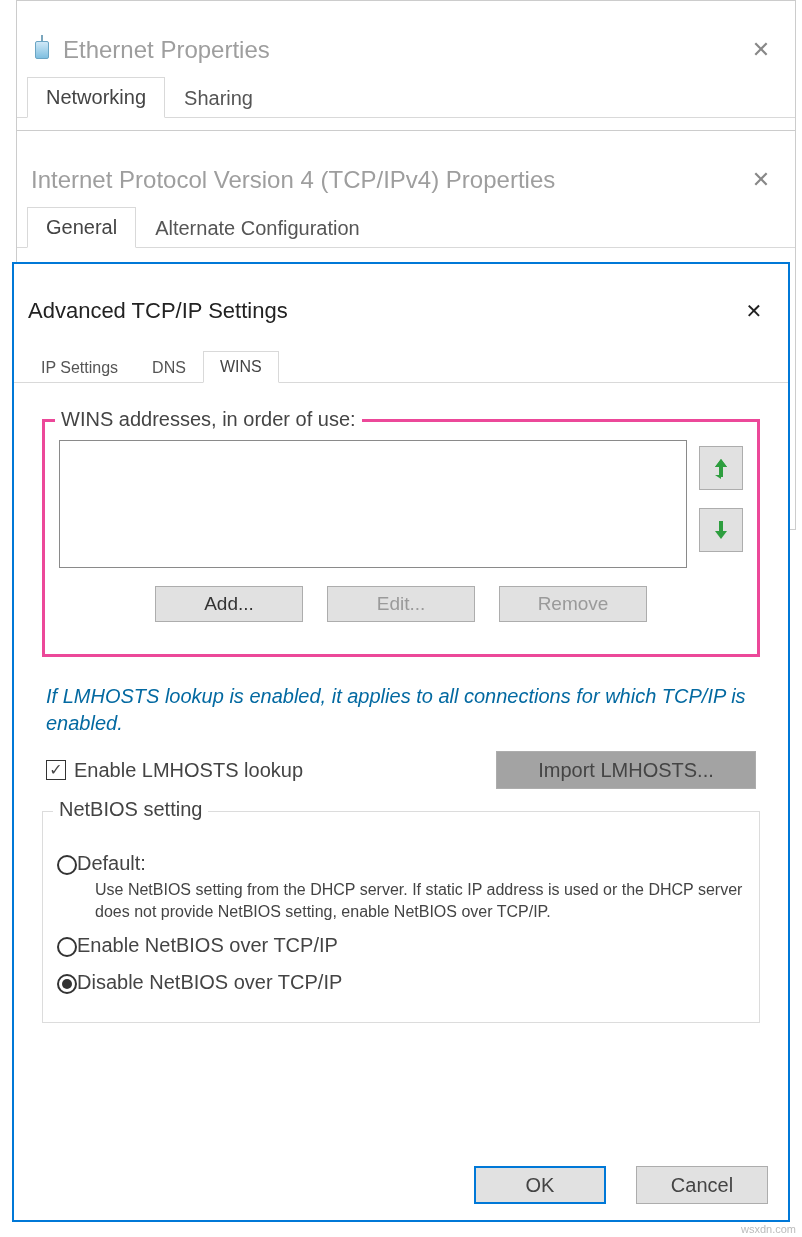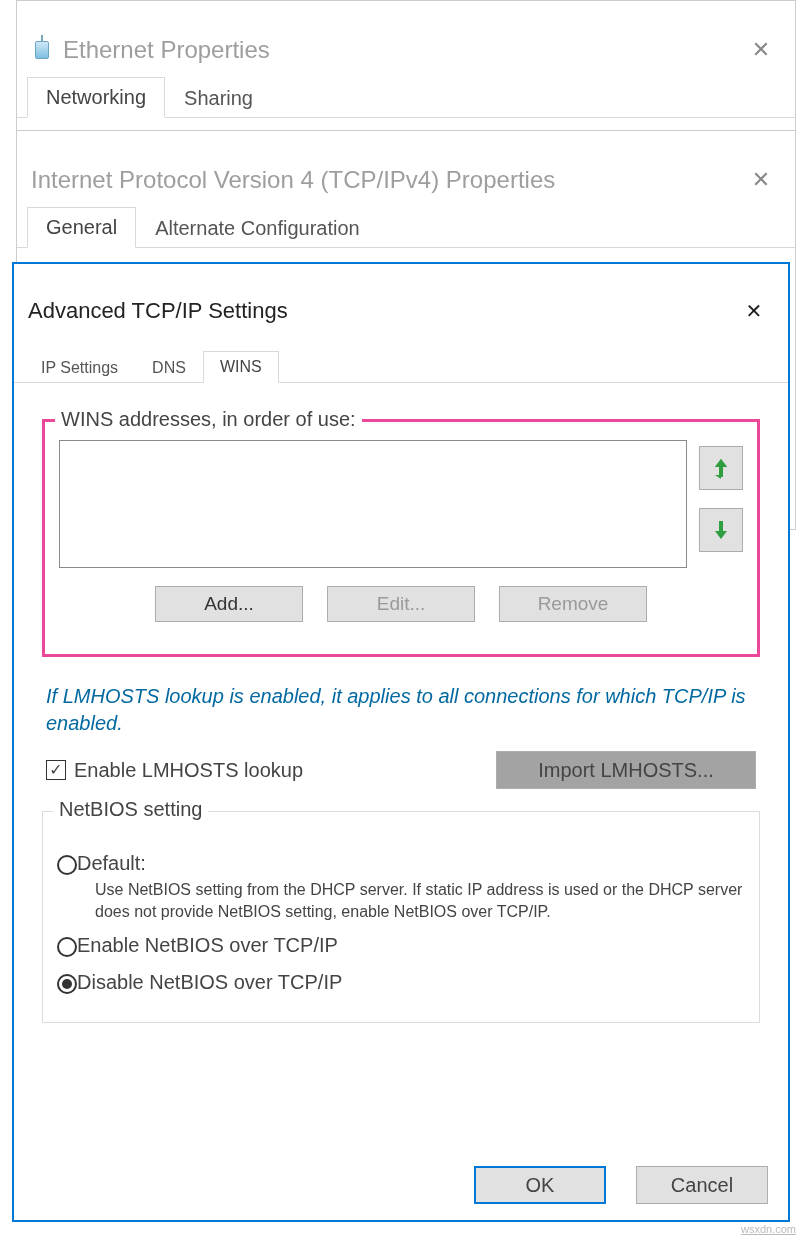--- a/index.html
+++ b/index.html
@@ -232,21 +232,20 @@
     line-height: 34px;
   }
 
   .watermark {
     position: absolute;
     right: 6px;
     bottom: 2px;
     font-size: 11px;
     color: #bbb;
     font-family: Arial, sans-serif;
-    text-decoration: underline;
   }
 </style>
 </head>
 <body>
 
 <div class="window win1">
   <div class="titlebar">
     <div class="left">
       <span class="eth-icon">
         <span class="cable"></span>

